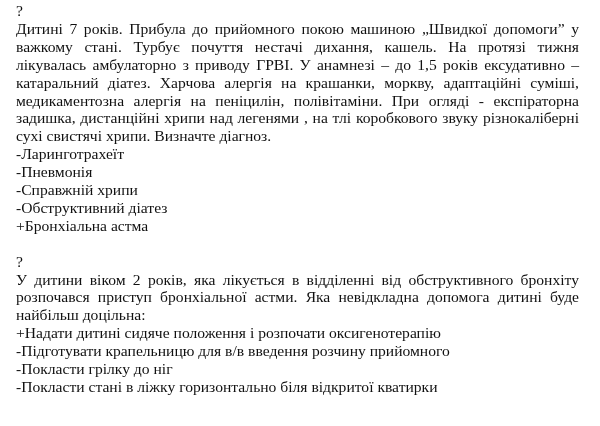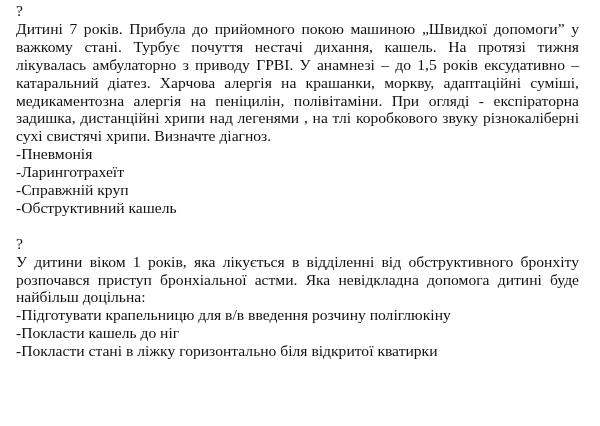--- a/index.html
+++ b/index.html
@@ -47,32 +47,34 @@
   </style>
 </head>
 <body>
 
 <div class="page">
 
   <div class="question">
     <span class="qmark">?</span>
     <p class="stem">Дитині 7 років. Прибула до прийомного покою машиною „Швидкої допомоги” у важкому стані. Турбує почуття нестачі    дихання, кашель. На протязі тижня лікувалась амбулаторно з приводу ГРВІ. У анамнезі – до 1,5 років ексудативно – катаральний діатез. Харчова алергія на крашанки, моркву, адаптаційні суміші, медикаментозна алергія на пеніцилін, полівітаміни. При огляді  -   експіраторна задишка, дистанційні хрипи над легенями , на тлі коробкового звуку різнокаліберні сухі свистячі  хрипи. Визначте діагноз.</p>
     <ul class="options">
+      <li>-Ларинготрахеїт</li>
       <li>-Пневмонія</li>
-      <li>-Ларинготрахеїт</li>
-      <li>-Справжній круп</li>
-      <li>-Обструктивний кашель</li>
+      <li>-Справжній хрипи</li>
+      <li>-Обструктивний діатез</li>
+      <li>+Бронхіальна астма</li>
     </ul>
   </div>
 
   <div class="blank"></div>
 
   <div class="question">
     <span class="qmark">?</span>
-    <p class="stem">У дитини віком 1 років, яка лікується в відділенні від обструктивного бронхіту розпочався приступ бронхіальної астми. Яка невідкладна допомога дитині  буде найбільш доцільна:</p>
+    <p class="stem">У дитини віком 2 років, яка лікується в відділенні від обструктивного бронхіту розпочався приступ бронхіальної астми. Яка невідкладна допомога дитині  буде найбільш доцільна:</p>
     <ul class="options">
-      <li>-Підготувати крапельницю для в/в введення розчину поліглюкіну</li>
-      <li>-Покласти кашель до ніг</li>
+      <li>+Надати дитині сидяче положення і розпочати оксигенотерапію</li>
+      <li>-Підготувати крапельницю для в/в введення розчину прийомного</li>
+      <li>-Покласти грілку до ніг</li>
       <li>-Покласти стані в ліжку горизонтально біля відкритої кватирки</li>
     </ul>
   </div>
 
 </div>
 
 </body></html>

